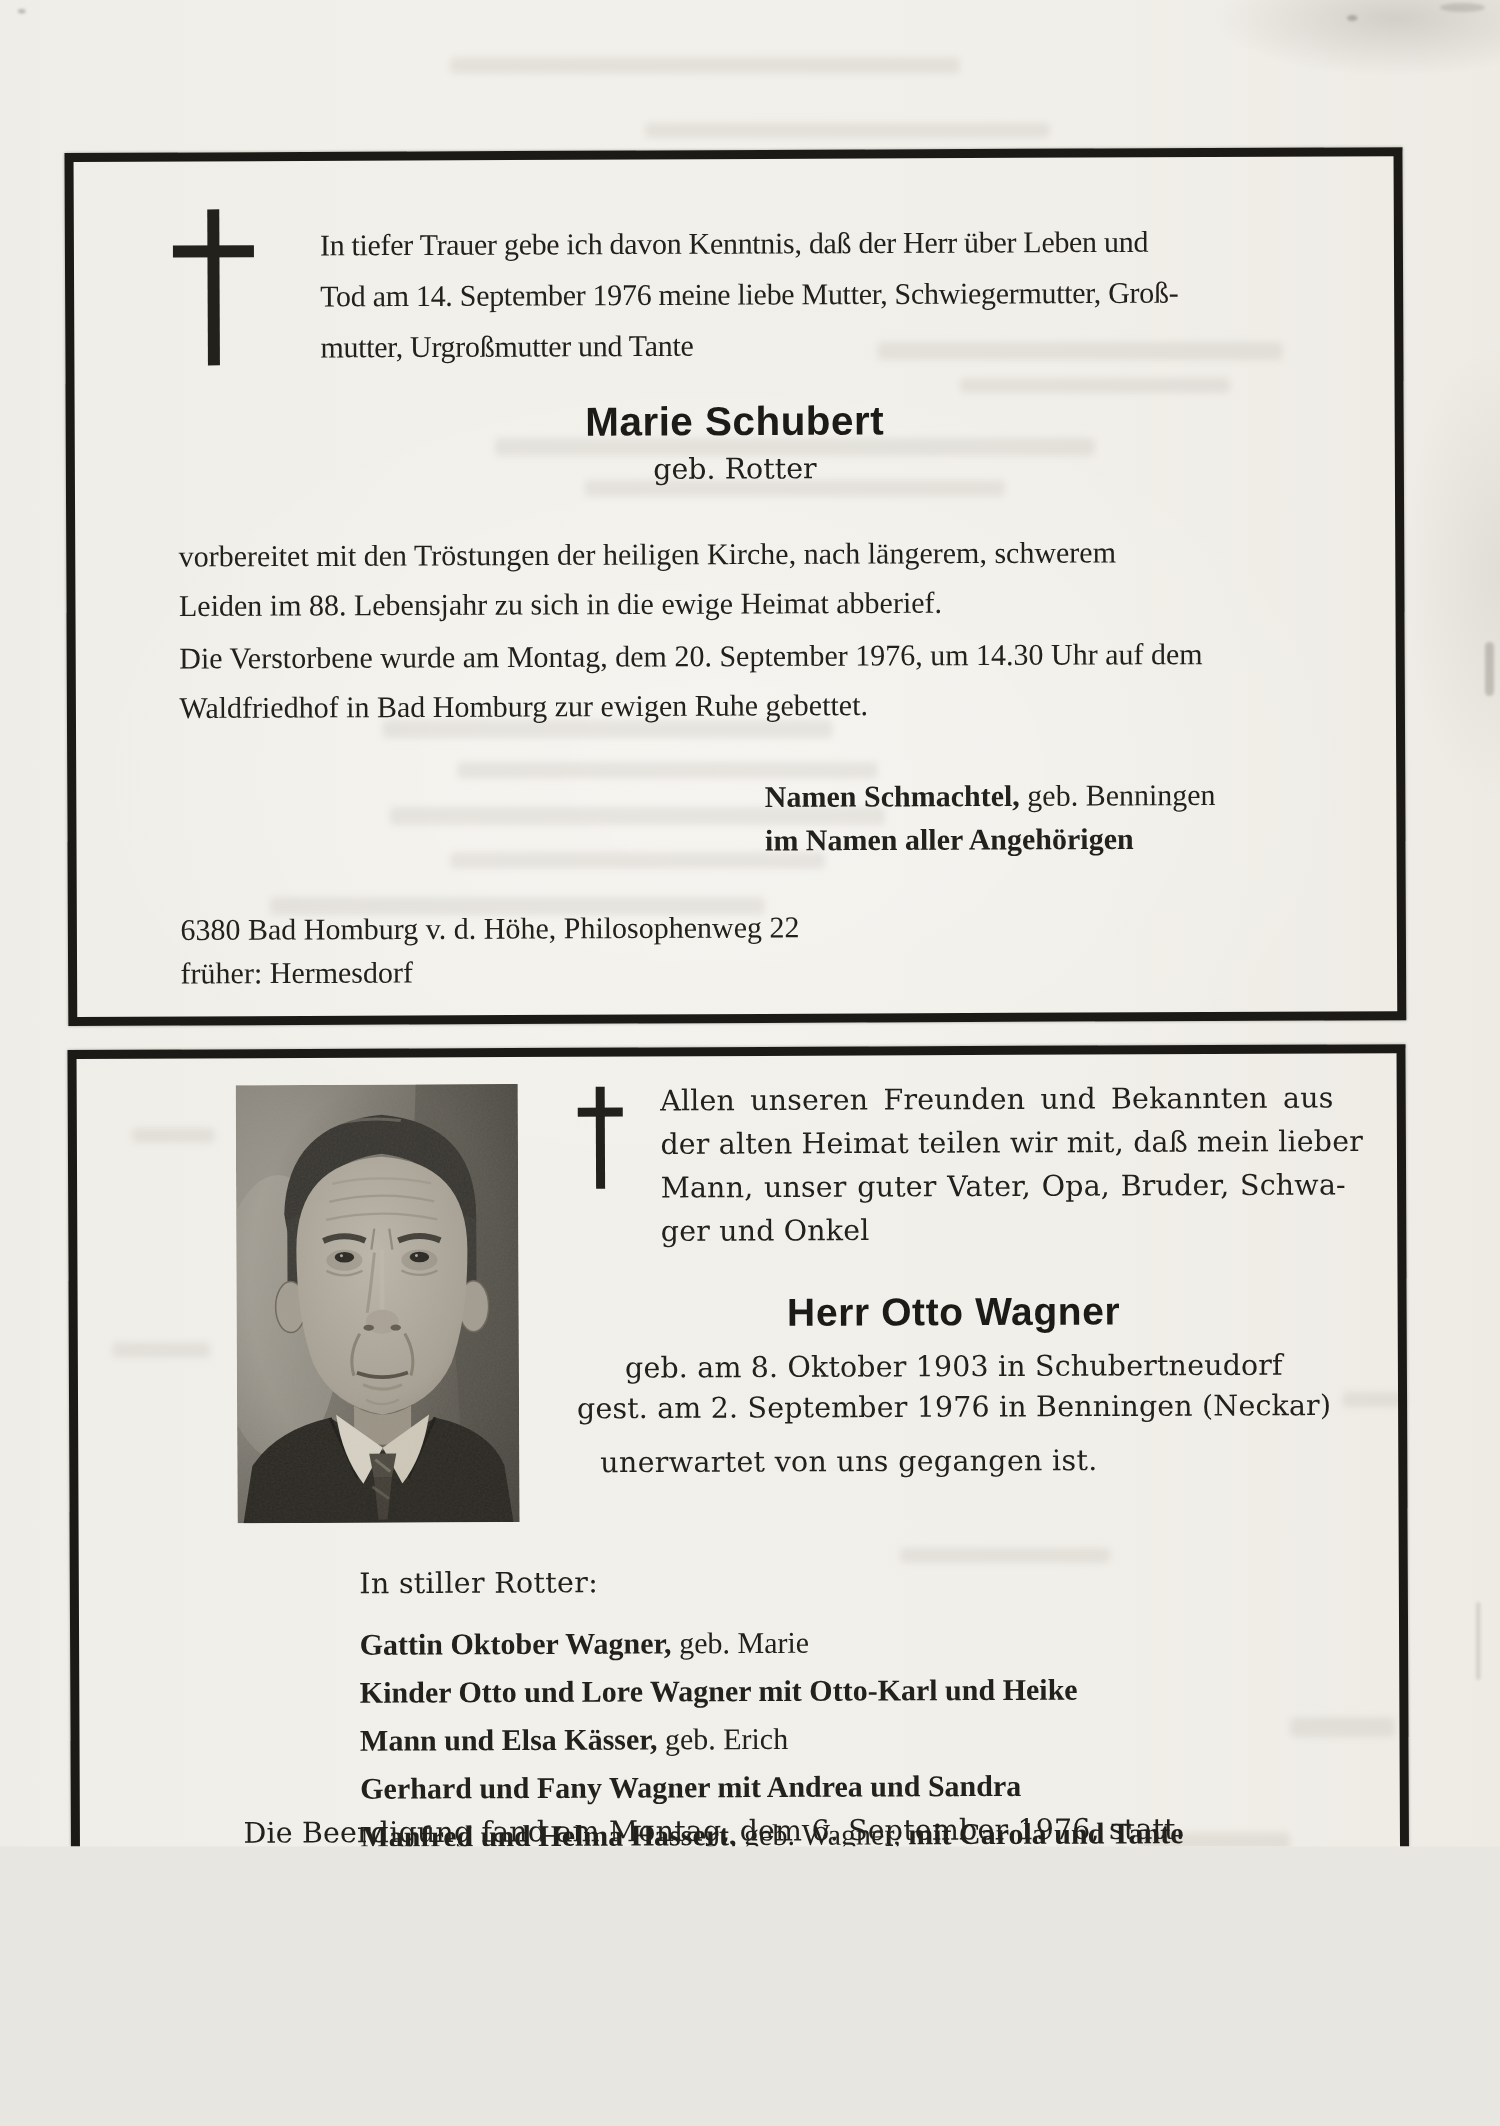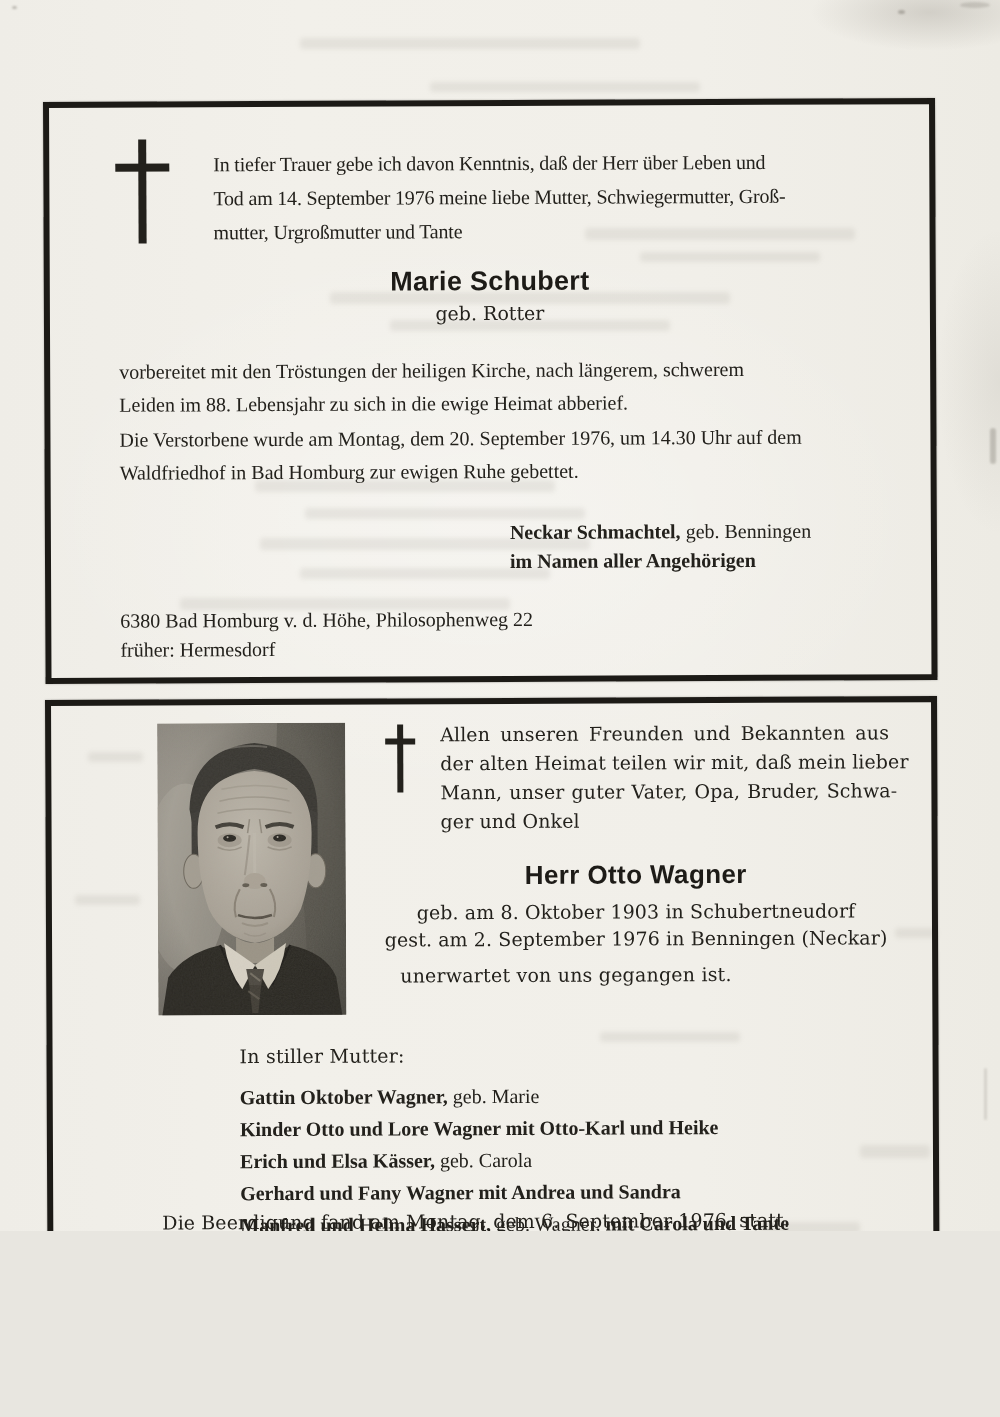--- a/index.html
+++ b/index.html
@@ -109,21 +109,21 @@
     <div class="n1-maiden">geb. Rotter</div>
     <div class="n1-para1">
       <div>vorbereitet mit den Tröstungen der heiligen Kirche, nach längerem, schwerem</div>
       <div>Leiden im 88. Lebensjahr zu sich in die ewige Heimat abberief.</div>
     </div>
     <div class="n1-para2">
       <div>Die Verstorbene wurde am Montag, dem 20. September 1976, um 14.30 Uhr auf dem</div>
       <div>Waldfriedhof in Bad Homburg zur ewigen Ruhe gebettet.</div>
     </div>
     <div class="n1-sig">
-      <div><span class="b">Neckar Schmachtel,</span><span> geb. Benningen</span></div>
+      <div><span class="b">Namen Schmachtel,</span><span> geb. Benningen</span></div>
       <div class="b">im Namen aller Angehörigen</div>
     </div>
     <div class="n1-addr">
       <div>6380 Bad Homburg v. d. Höhe, Philosophenweg 22</div>
       <div>früher: Hermesdorf</div>
     </div>
   </div>
 
   <div class="notice notice2">
 
@@ -208,26 +208,26 @@
       <div>ger und Onkel</div>
     </div>
 
     <div class="n2-center">
       <div class="n2-name">Herr Otto Wagner</div>
       <div class="n2-born">geb. am 8. Oktober 1903 in Schubertneudorf</div>
       <div class="n2-died">gest. am 2. September 1976 in Benningen (Neckar)</div>
     </div>
 
     <div class="n2-passing">unerwartet von uns gegangen ist.</div>
-    <div class="n2-mourn-label">In stiller Mutter:</div>
+    <div class="n2-mourn-label">In stiller Rotter:</div>
 
     <div class="n2-mourners">
       <div><span class="b">Gattin Oktober Wagner,</span><span> geb. Marie</span><span class="b"></span></div>
       <div><span class="b">Kinder Otto und Lore Wagner mit Otto-Karl und Heike</span><span></span><span class="b"></span></div>
-      <div><span class="b">Erich und Elsa Kässer,</span><span> geb. Carola</span><span class="b"></span></div>
+      <div><span class="b">Mann und Elsa Kässer,</span><span> geb. Erich</span><span class="b"></span></div>
       <div><span class="b">Gerhard und Fany Wagner mit Andrea und Sandra</span><span></span><span class="b"></span></div>
       <div><span class="b">Manfred und Helma Hassert,</span><span> geb. Wagner, </span><span class="b">mit Carola und Tante</span></div>
     </div>
 
     <div class="n2-burial">Die Beerdigung fand am Montag, dem 6. September 1976, statt.</div>
     <div class="n2-addr">7141 Benningen (Neckar), Dengelberg 18</div>
   </div>
 
   <div class="page-number">540</div>
 </div>

